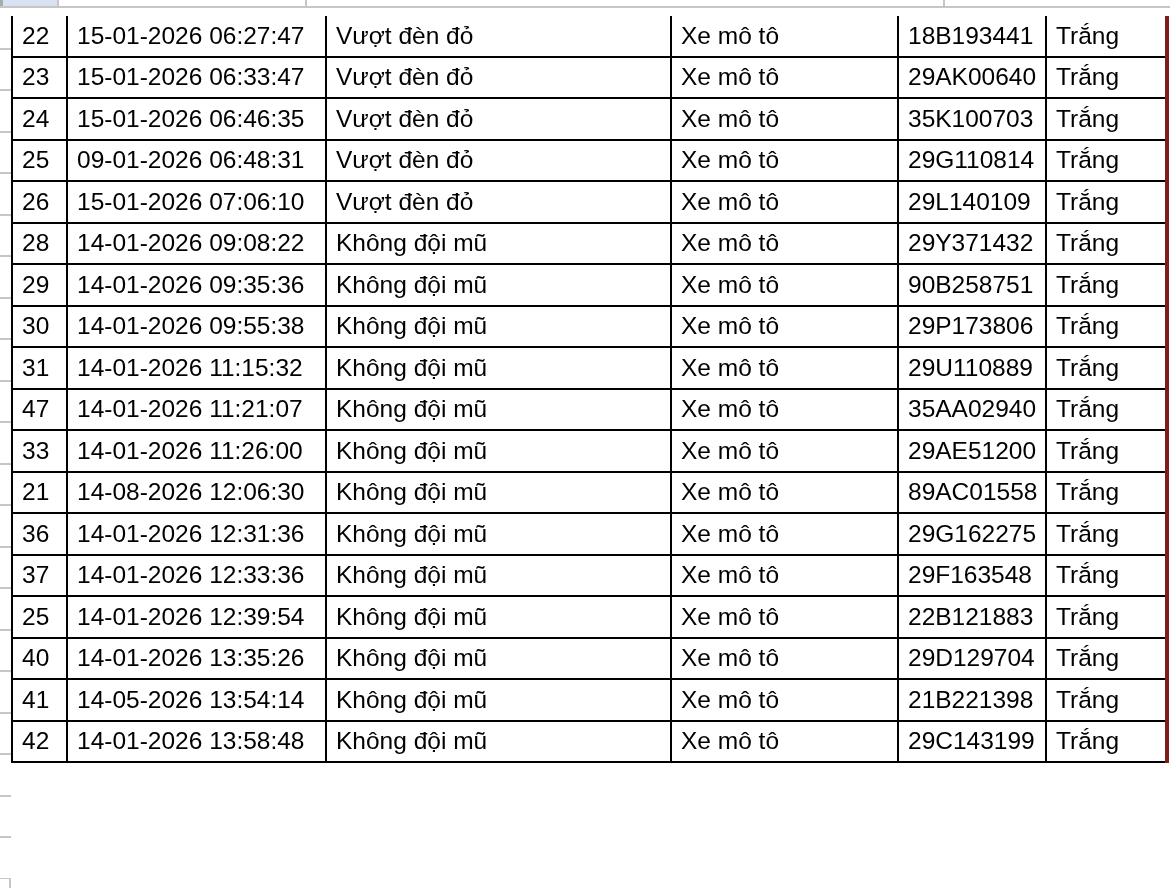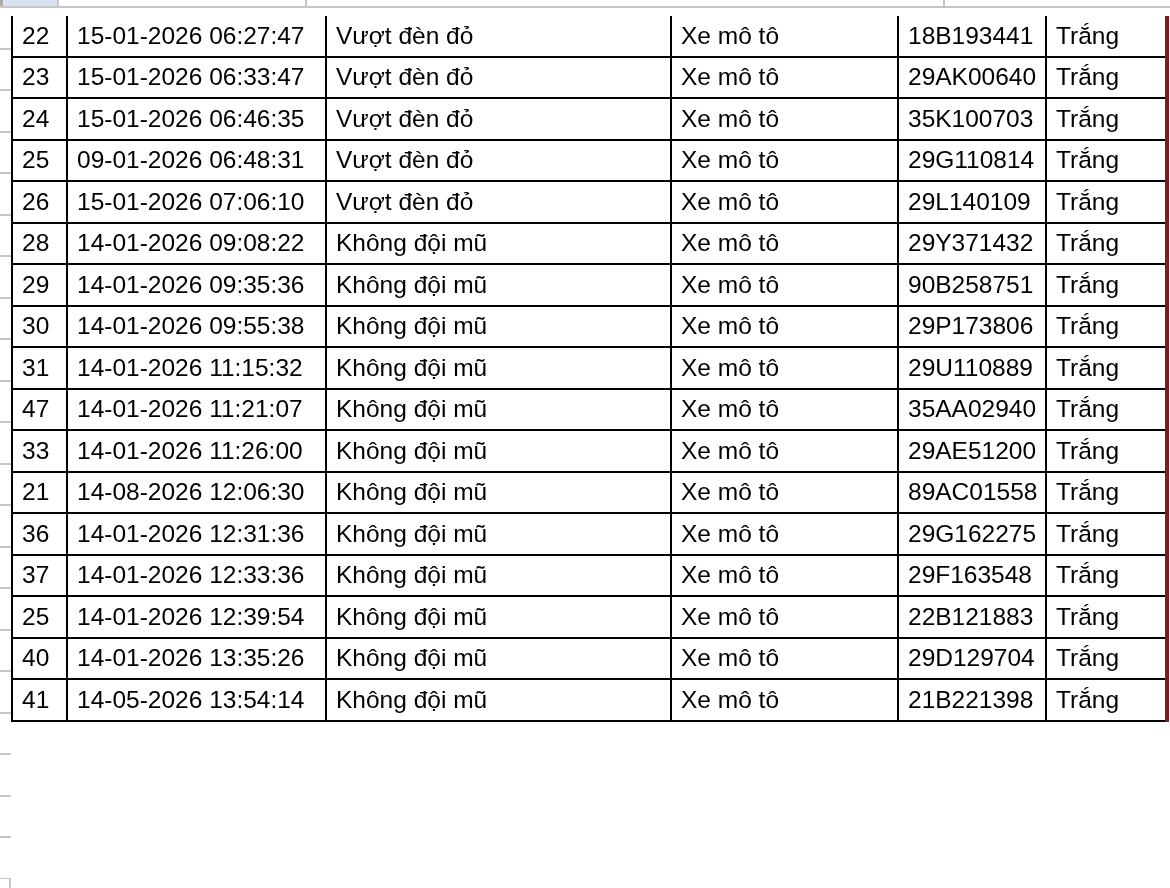--- a/index.html
+++ b/index.html
@@ -241,14 +241,22 @@
         <td>Trắng</td>
       </tr>
       <tr>
         <td>41</td>
         <td>14-05-2026 13:54:14</td>
         <td>Không đội mũ</td>
         <td>Xe mô tô</td>
         <td>21B221398</td>
         <td>Trắng</td>
       </tr>
+      <tr>
+        <td>42</td>
+        <td>14-01-2026 13:58:48</td>
+        <td>Không đội mũ</td>
+        <td>Xe mô tô</td>
+        <td>29C143199</td>
+        <td>Trắng</td>
+      </tr>
     </tbody>
 </table>
 
 </body></html>

